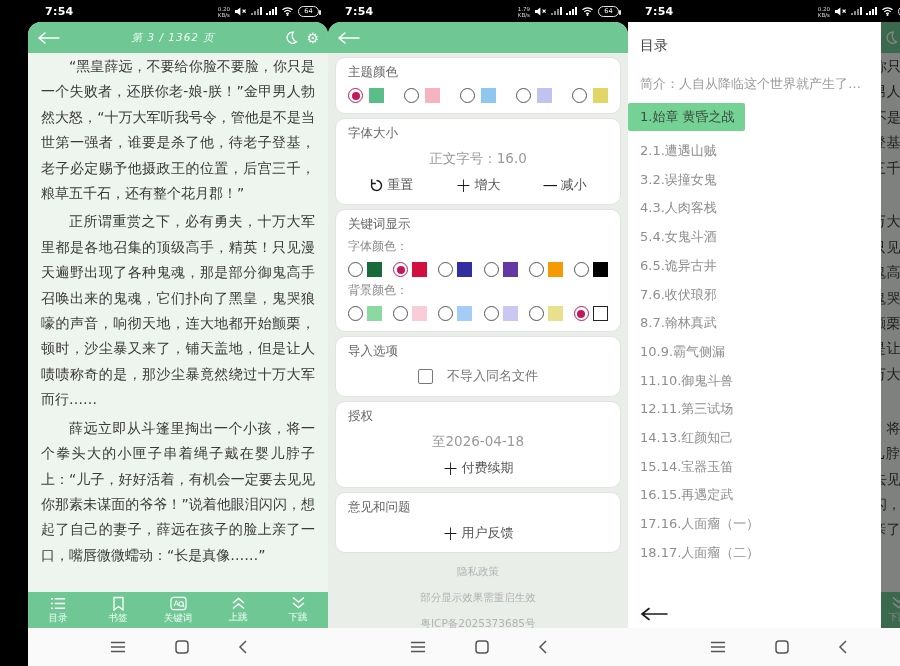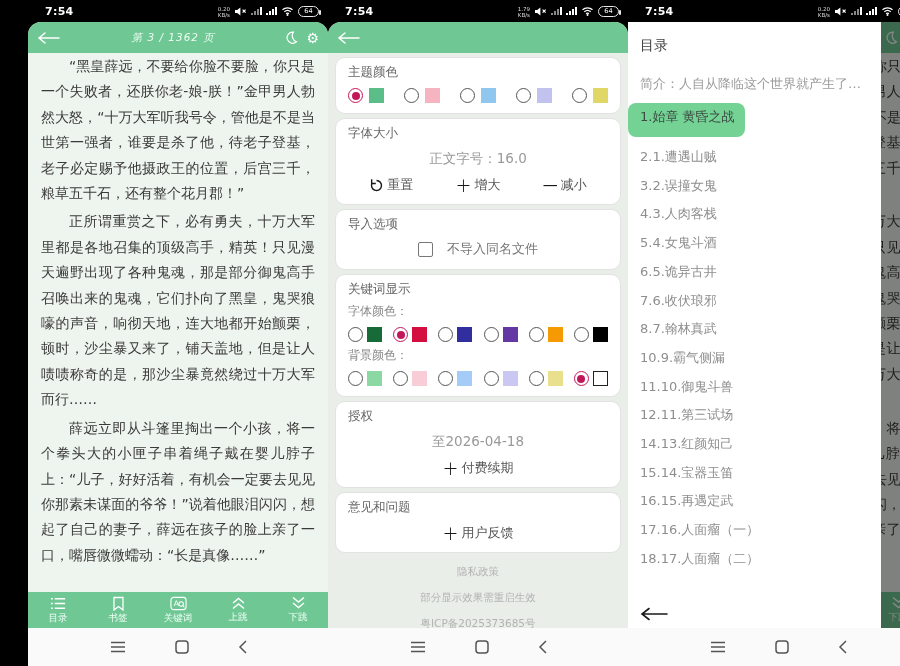--- a/index.html
+++ b/index.html
@@ -61,22 +61,22 @@
   .import-row { display:flex; align-items:center; justify-content:center; gap:14px; margin:7px 0 5px; }
   .checkbox { width:15px; height:15px; border:1.7px solid #777; border-radius:2px; background:#fff; }
   .import-label { font-size:13px; color:#777; }
   .footer-line { text-align:center; font-size:10.5px; color:#b3b3b3; margin:12px 0; }
 
   
   .dim { position:absolute; top:22px; left:0; right:0; bottom:38px; background:rgba(0,0,0,.47); z-index:10; }
   .toc-panel { position:absolute; top:22px; left:0; width:253px; bottom:38px; background:#fff; padding:12px 12px 0; z-index:20; overflow:hidden; }
   .toc-title { font-size:14px; color:#3f3f3f; margin:3px 0 20px; }
   .toc-intro { font-size:13px; color:#9a9a9a; white-space:nowrap; overflow:hidden; text-overflow:ellipsis; margin-bottom:10px; }
-  .toc-active { display:inline-block; background:#74d295; color:#3d4b42; font-size:13px; padding:5px 10px 11px 12px;
-                margin:0 0 6px -12px; border-radius:8px; }
+  .toc-active { display:inline-block; background:#74d295; color:#3d4b42; font-size:13px; padding:5px 10px 5px 12px;
+                margin:0 0 6px -12px; border-radius:2px; }
   .toc-item { font-size:13px; color:#8e8e8e; line-height:28.7px; white-space:nowrap; overflow:hidden; cursor:pointer; }
   .toc-back { position:absolute; bottom:7px; left:12px; }
 
   svg { display:block; }
 </style>
 </head>
 <body>
 
 <div class="stage">
 
@@ -297,83 +297,83 @@
             <span>增大</span>
           </span>
           <span class="abtn">
             <span class="minus-ic">—</span>
             <span>减小</span>
           </span>
         </div>
       </div>
 
       <div class="card">
+        <div class="card-title">关键词显示</div>
+        <div class="sub-label">字体颜色：</div>
+        <div class="swatch-row tight">
+            <span class="swatch">
+              <span class="radio"></span>
+              <span class="sq" style="background: rgb(22, 107, 57);"></span>
+            </span>
+            <span class="swatch">
+              <span class="radio sel"></span>
+              <span class="sq" style="background: rgb(212, 15, 63);"></span>
+            </span>
+            <span class="swatch">
+              <span class="radio"></span>
+              <span class="sq" style="background: rgb(49, 47, 159);"></span>
+            </span>
+            <span class="swatch">
+              <span class="radio"></span>
+              <span class="sq" style="background: rgb(100, 55, 165);"></span>
+            </span>
+            <span class="swatch">
+              <span class="radio"></span>
+              <span class="sq" style="background: rgb(245, 154, 2);"></span>
+            </span>
+            <span class="swatch">
+              <span class="radio"></span>
+              <span class="sq" style="background: rgb(0, 0, 0);"></span>
+            </span>
+          </div>
+        <div class="sub-label">背景颜色：</div>
+        <div class="swatch-row tight">
+            <span class="swatch">
+              <span class="radio"></span>
+              <span class="sq" style="background: rgb(140, 216, 162);"></span>
+            </span>
+            <span class="swatch">
+              <span class="radio"></span>
+              <span class="sq" style="background: rgb(248, 205, 215);"></span>
+            </span>
+            <span class="swatch">
+              <span class="radio"></span>
+              <span class="sq" style="background: rgb(165, 204, 246);"></span>
+            </span>
+            <span class="swatch">
+              <span class="radio"></span>
+              <span class="sq" style="background: rgb(202, 200, 243);"></span>
+            </span>
+            <span class="swatch">
+              <span class="radio"></span>
+              <span class="sq" style="background: rgb(233, 224, 142);"></span>
+            </span>
+            <span class="swatch">
+              <span class="radio sel"></span>
+              <span class="sq outlined" style="background: rgb(255, 255, 255);"></span>
+            </span>
+          </div>
+      </div>
+
+      <div class="card">
         <div class="card-title">导入选项</div>
         <div class="import-row">
           <span class="checkbox"></span>
           <span class="import-label">不导入同名文件</span>
         </div>
-      </div>
-
-      <div class="card">
-        <div class="card-title">关键词显示</div>
-        <div class="sub-label">字体颜色：</div>
-        <div class="swatch-row tight">
-            <span class="swatch">
-              <span class="radio"></span>
-              <span class="sq" style="background: rgb(22, 107, 57);"></span>
-            </span>
-            <span class="swatch">
-              <span class="radio sel"></span>
-              <span class="sq" style="background: rgb(212, 15, 63);"></span>
-            </span>
-            <span class="swatch">
-              <span class="radio"></span>
-              <span class="sq" style="background: rgb(49, 47, 159);"></span>
-            </span>
-            <span class="swatch">
-              <span class="radio"></span>
-              <span class="sq" style="background: rgb(100, 55, 165);"></span>
-            </span>
-            <span class="swatch">
-              <span class="radio"></span>
-              <span class="sq" style="background: rgb(245, 154, 2);"></span>
-            </span>
-            <span class="swatch">
-              <span class="radio"></span>
-              <span class="sq" style="background: rgb(0, 0, 0);"></span>
-            </span>
-          </div>
-        <div class="sub-label">背景颜色：</div>
-        <div class="swatch-row tight">
-            <span class="swatch">
-              <span class="radio"></span>
-              <span class="sq" style="background: rgb(140, 216, 162);"></span>
-            </span>
-            <span class="swatch">
-              <span class="radio"></span>
-              <span class="sq" style="background: rgb(248, 205, 215);"></span>
-            </span>
-            <span class="swatch">
-              <span class="radio"></span>
-              <span class="sq" style="background: rgb(165, 204, 246);"></span>
-            </span>
-            <span class="swatch">
-              <span class="radio"></span>
-              <span class="sq" style="background: rgb(202, 200, 243);"></span>
-            </span>
-            <span class="swatch">
-              <span class="radio"></span>
-              <span class="sq" style="background: rgb(233, 224, 142);"></span>
-            </span>
-            <span class="swatch">
-              <span class="radio sel"></span>
-              <span class="sq outlined" style="background: rgb(255, 255, 255);"></span>
-            </span>
-          </div>
       </div>
 
       <div class="card">
         <div class="card-title">授权</div>
         <div class="center-val">至2026-04-18</div>
         <div class="abtn centered">
           <span class="plus-ic">+</span>
           <span>付费续期</span>
         </div>
       </div>

